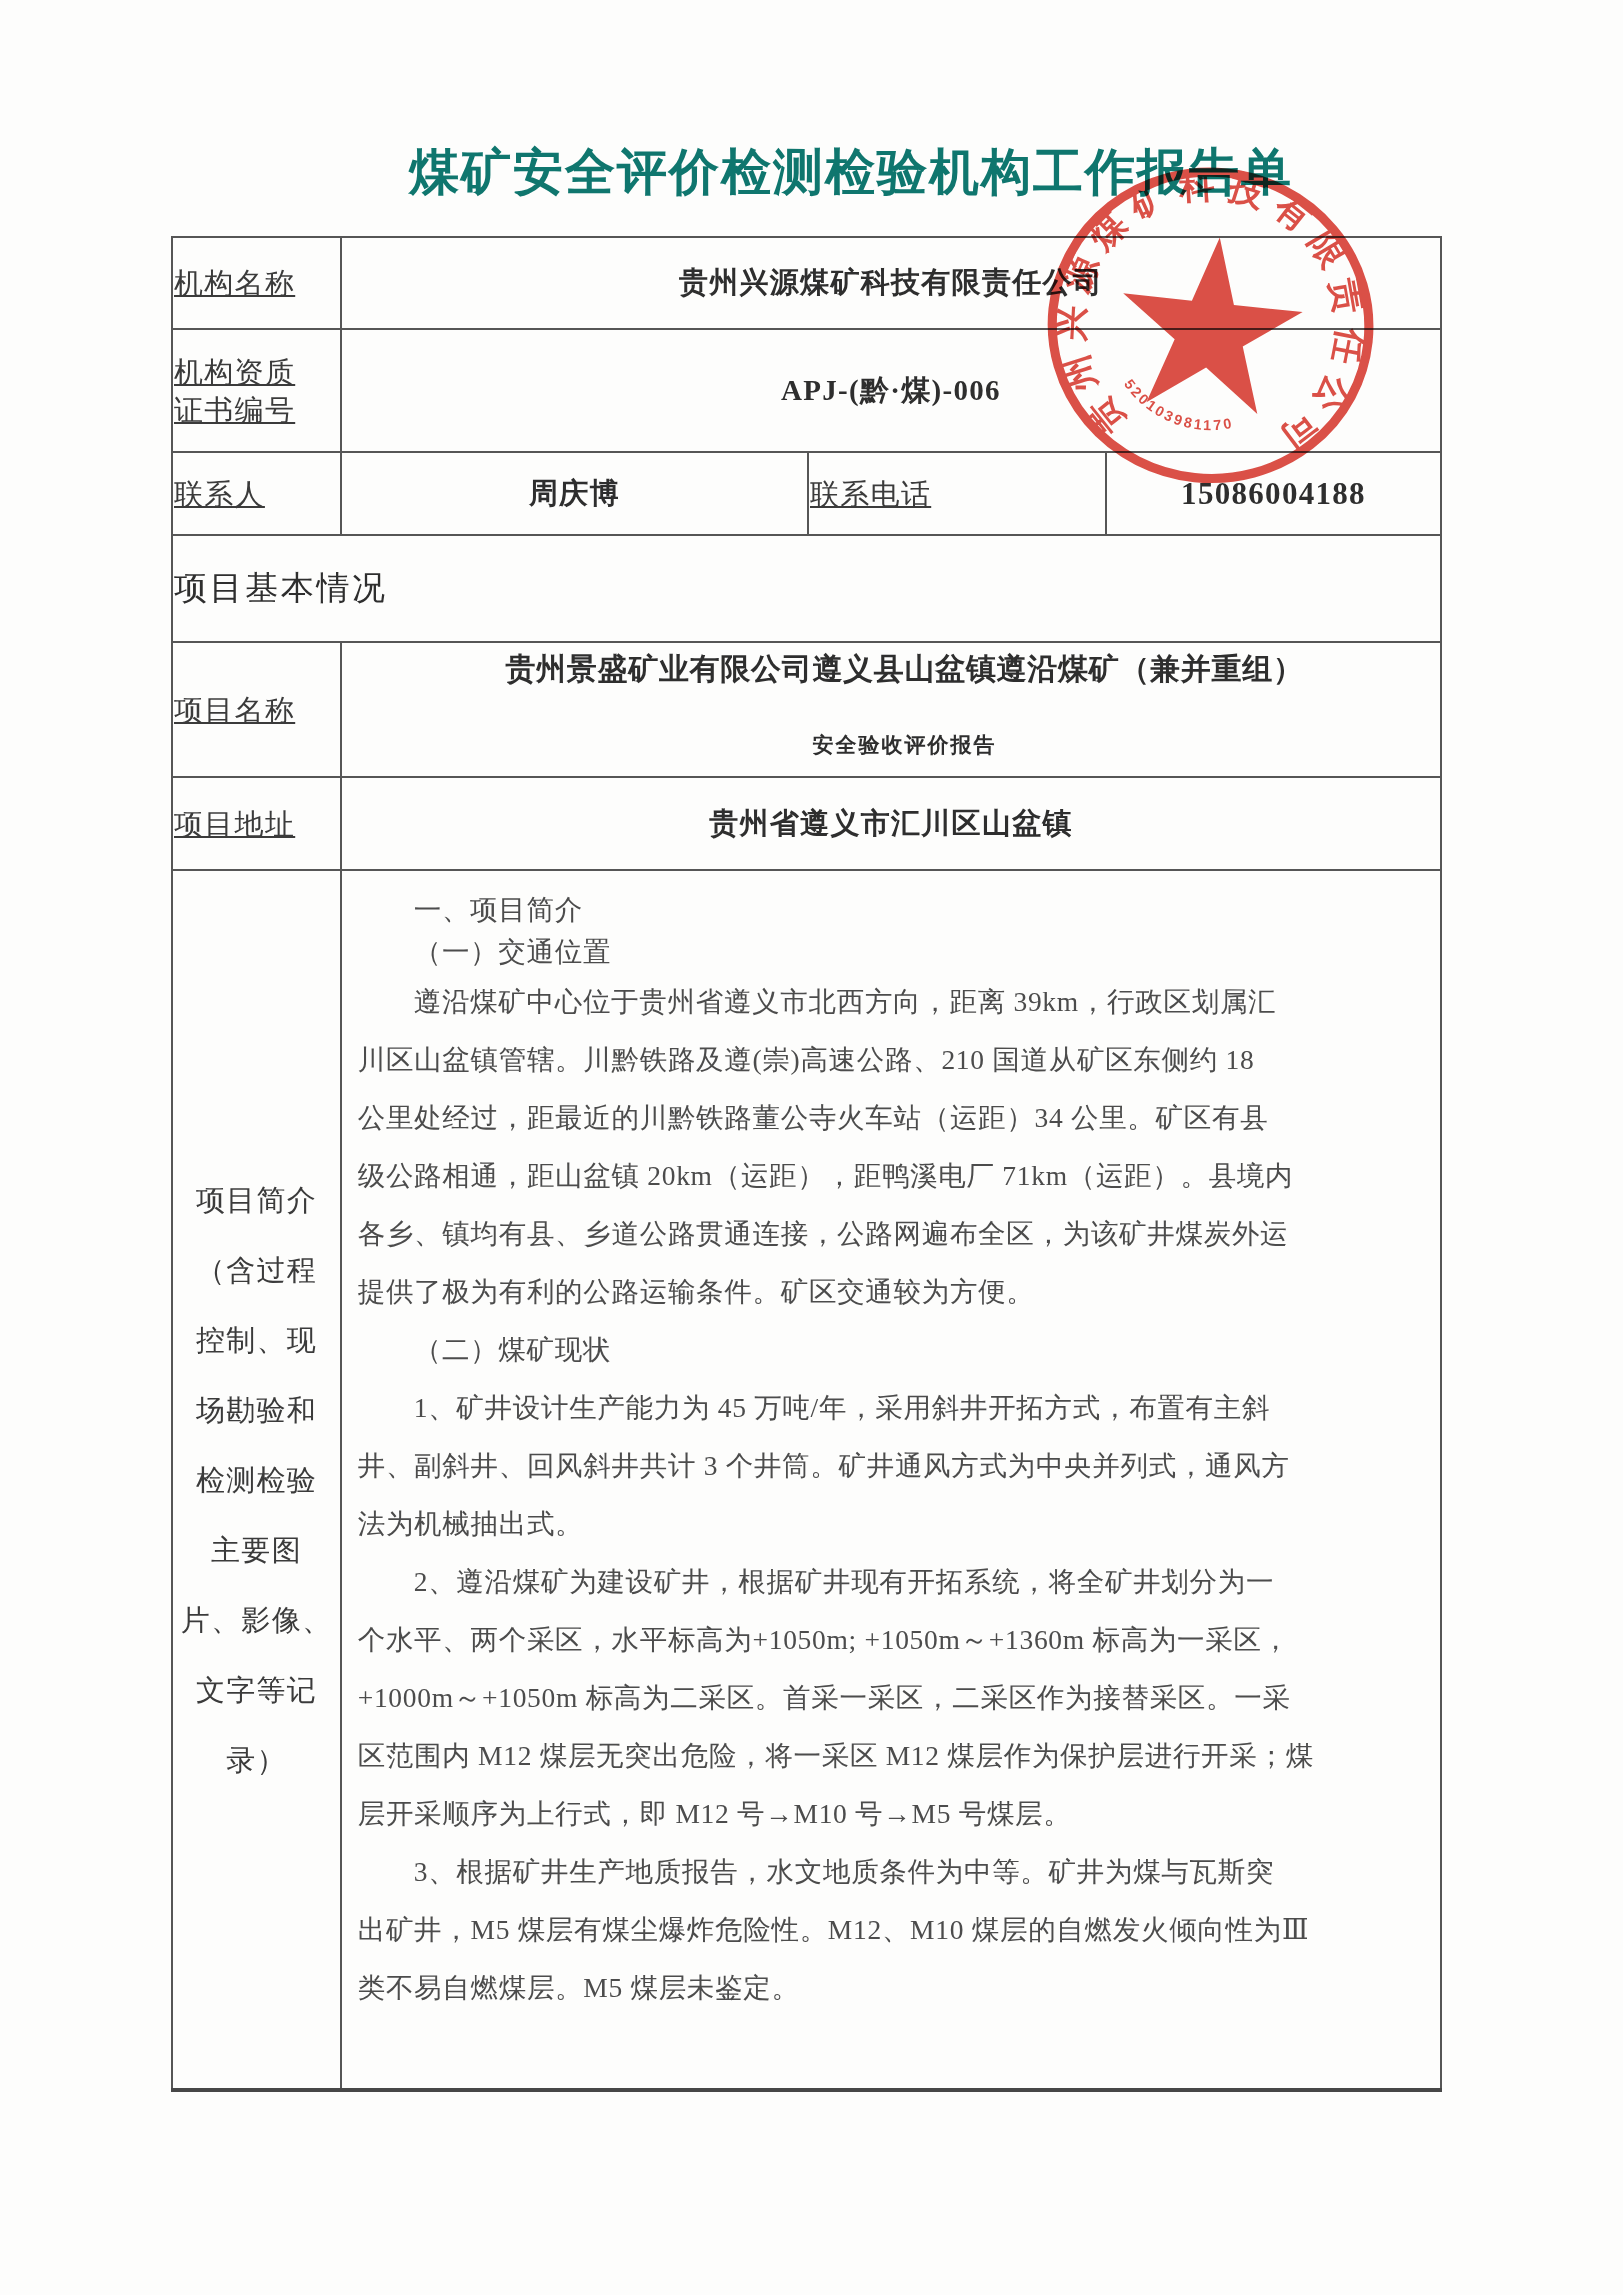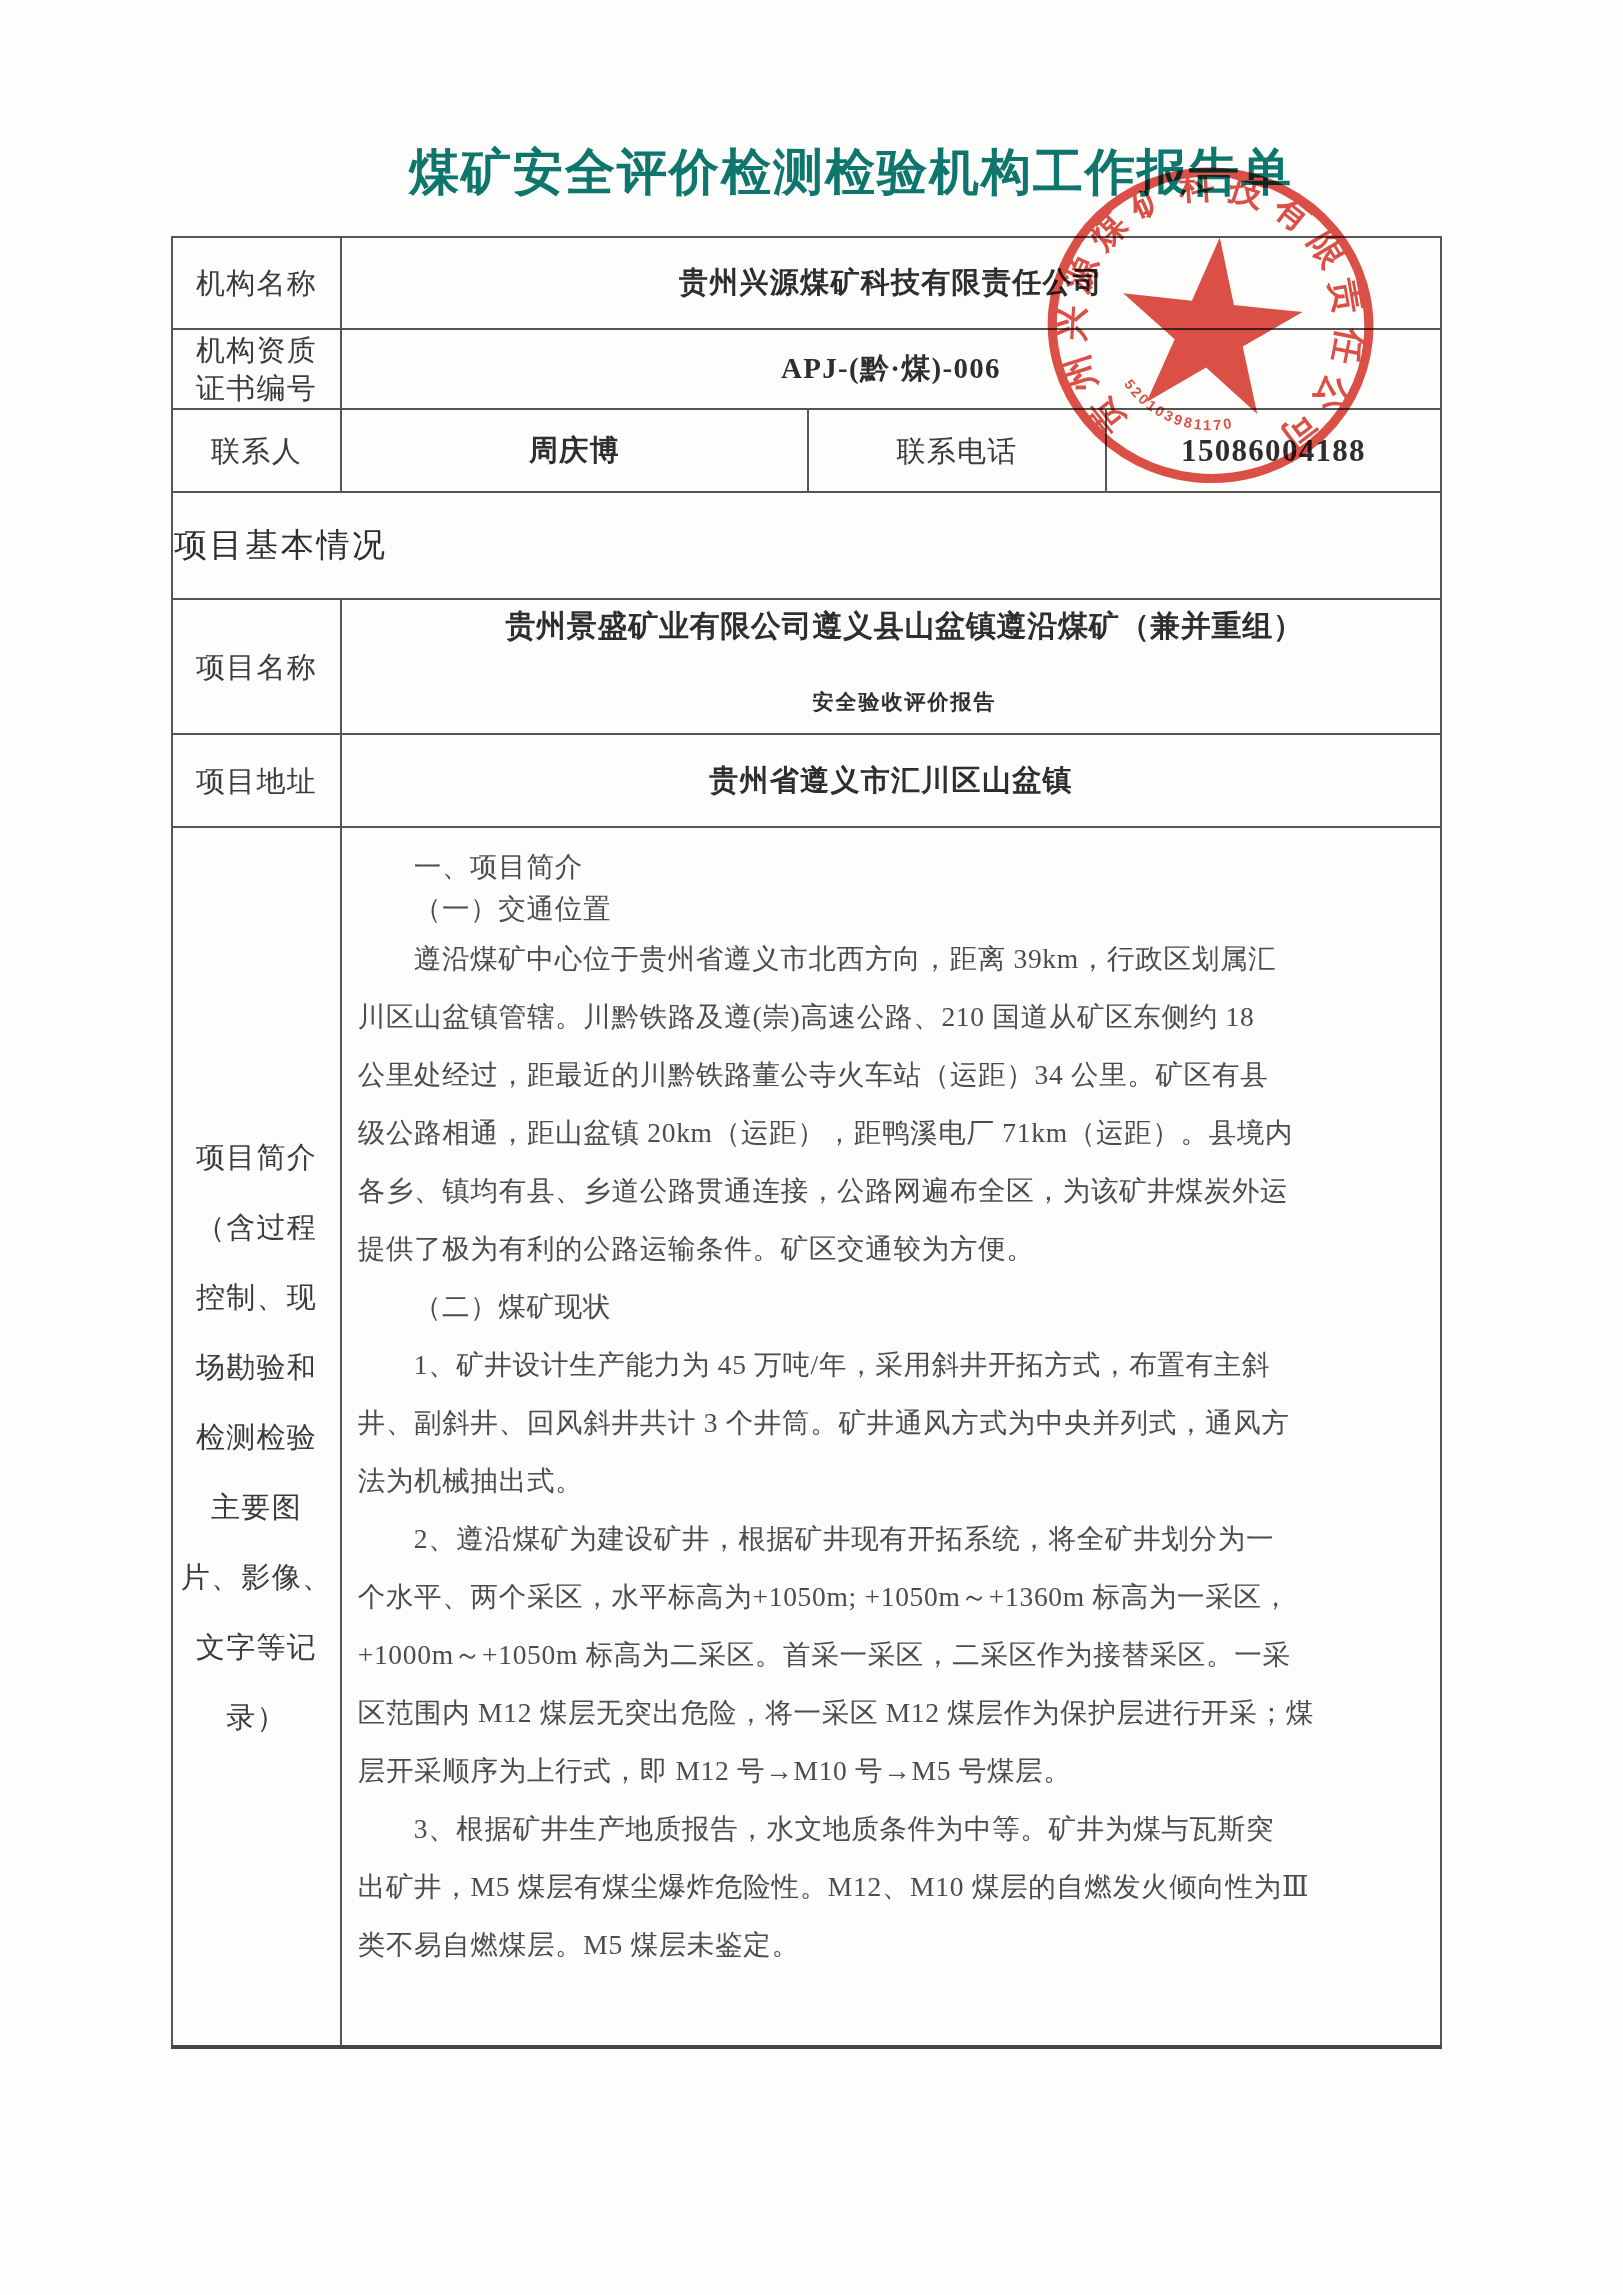--- a/index.html
+++ b/index.html
@@ -14,22 +14,22 @@
     text-align:center;font-size:50px;font-weight:700;letter-spacing:2px;
     color:#0f766e;white-space:nowrap;
   }
   table.report{
     position:absolute;left:171px;top:236px;width:1269px;
     border-collapse:collapse;table-layout:fixed;
     border:2.6px solid #474747;border-bottom-width:4.6px;
   }
   table.report td{border:2px solid #565656;overflow:hidden;}
   .lbl{
-    font-size:29px;text-align:center;vertical-align:middle;
-    color:#3b3b3b;letter-spacing:1.3px;line-height:38px;
+    font-size:29px;vertical-align:middle;
+    color:#3b3b3b;letter-spacing:1.3px;line-height:38px;text-decoration:underline;
   }
   .val{
     font-size:29px;font-weight:700;text-align:center;vertical-align:middle;
     color:#2e2e2e;letter-spacing:1.3px;
   }
   .section-hdr{
     font-size:33px;font-weight:400;text-align:left;vertical-align:middle;
     color:#2e2e2e;letter-spacing:2.6px;border-radius:27px;
   }
   .pname-l1{font-size:30px;font-weight:700;letter-spacing:0.7px;line-height:39px;margin-top:5.2px;}
@@ -65,21 +65,21 @@
     <col style="width:169px">
       <col style="width:467px">
       <col style="width:298px">
       <col style="width:335px">
   </colgroup>
   <tbody>
       <tr style="height:92px">
     <td class="lbl">机构名称</td>
     <td class="val" colspan="3">贵州兴源煤矿科技有限责任公司</td>
   </tr>
-  <tr style="height:80px">
+  <tr style="height:123px">
     <td class="lbl">
       <div>机构资质</div>
       <div>证书编号</div>
     </td>
     <td class="val" colspan="3">APJ-(黔·煤)-006</td>
   </tr>
   <tr style="height:83px">
     <td class="lbl">联系人</td>
     <td class="val">周庆博</td>
     <td class="lbl">联系电话</td>

